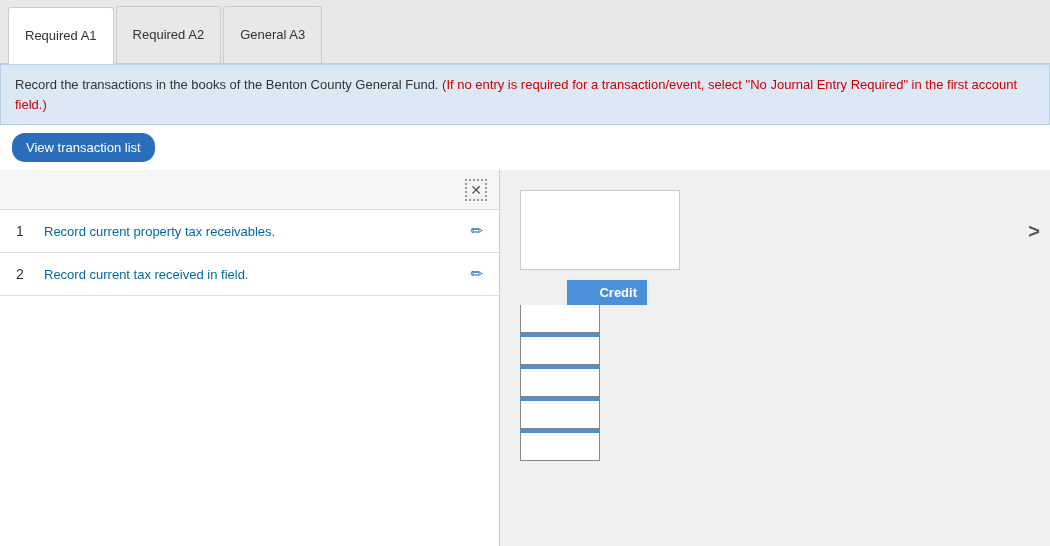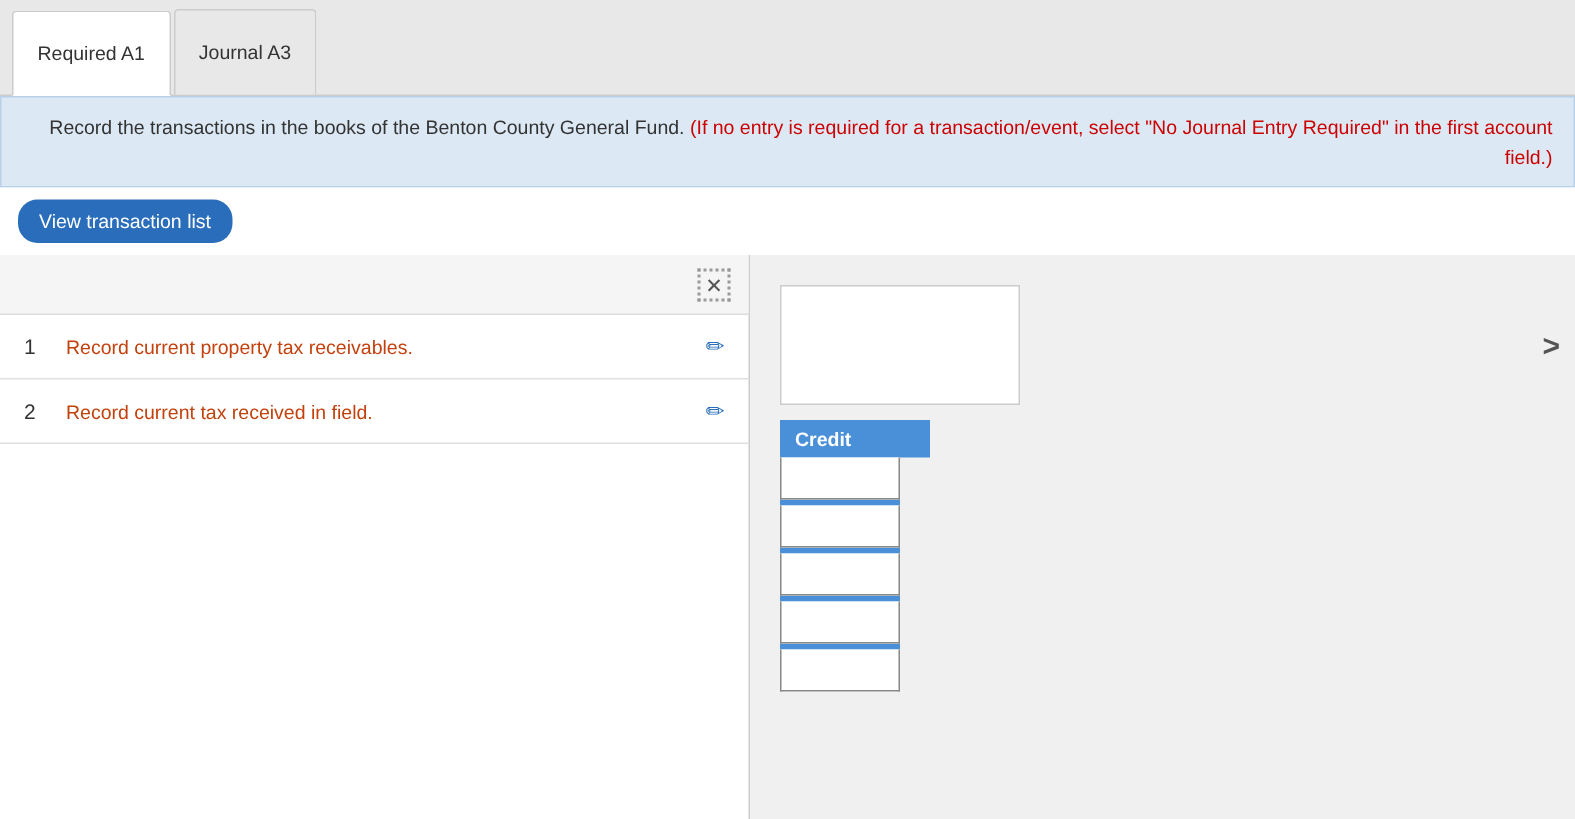--- a/index.html
+++ b/index.html
@@ -39,21 +39,20 @@
       top: 1px;
     }
 
     .instruction-box {
       background: #dce9f5;
       border: 1px solid #b8d0e8;
       padding: 10px 14px;
       font-size: 13px;
       color: #333;
       line-height: 1.5;
-      text-align: right;
     }
 
     .instruction-box .red-text {
       color: #cc0000;
     }
 
     .toolbar {
       padding: 8px 12px;
       background: #fff;
     }
@@ -116,21 +115,21 @@
 
     .transaction-item .item-num {
       font-weight: normal;
       min-width: 16px;
       color: #333;
     }
 
     .transaction-item .item-text {
       flex: 1;
       font-size: 13px;
-      color: #c2410c;
+      color: #0369a1;
     }
 
     .edit-icon {
       color: #2a6ebb;
       font-size: 15px;
       cursor: pointer;
     }
 
     .right-panel {
       flex: 1;
@@ -171,22 +170,23 @@
       margin-left: 10px;
       margin-top: 4px;
     }
 
     .credit-header {
       background: #4a90d9;
       color: #fff;
       padding: 5px 10px;
       font-size: 13px;
       font-weight: bold;
-      width: 100px;
-      text-align: left;
+      width: 80px;
+      text-align: right;
+      margin-left: 47px;
     }
 
     .credit-rows {
       width: 80px;
     }
 
     .credit-row {
       height: 28px;
       border: 1px solid #888;
       border-top: none;
@@ -202,21 +202,22 @@
     .bottom-bar {
       height: 20px;
       background: #f0f0f0;
     }
   </style>
 </head>
 <body>
 
 <div class="tabs-bar">
   <div class="tab active">Required A1</div>
-  <div class="tab">Journal A3</div>
+  <div class="tab">Required A2</div>
+  <div class="tab">General A3</div>
 </div>
 
 <div class="instruction-box">
   <span>Record the transactions in the books of the Benton County General Fund.</span>
   <span class="red-text"> (If no entry is required for a transaction/event, select "No Journal Entry Required" in the first account field.)</span>
 </div>
 
 <div class="toolbar">
   <button class="btn-view">View transaction list</button>
 </div>

